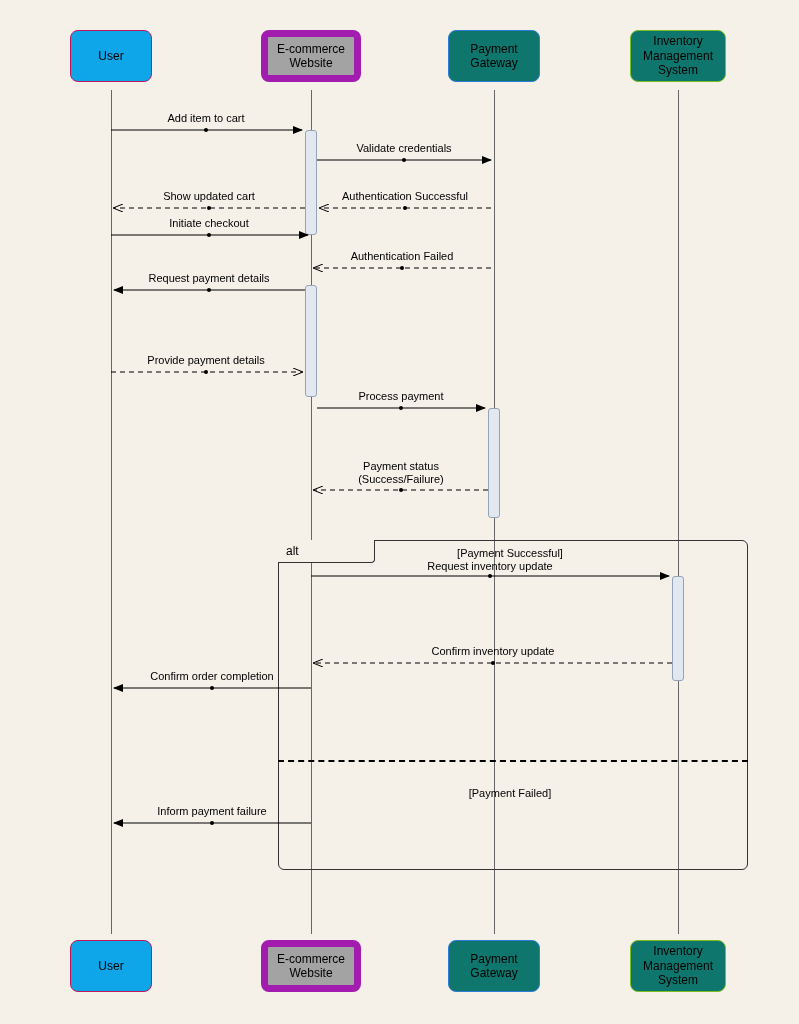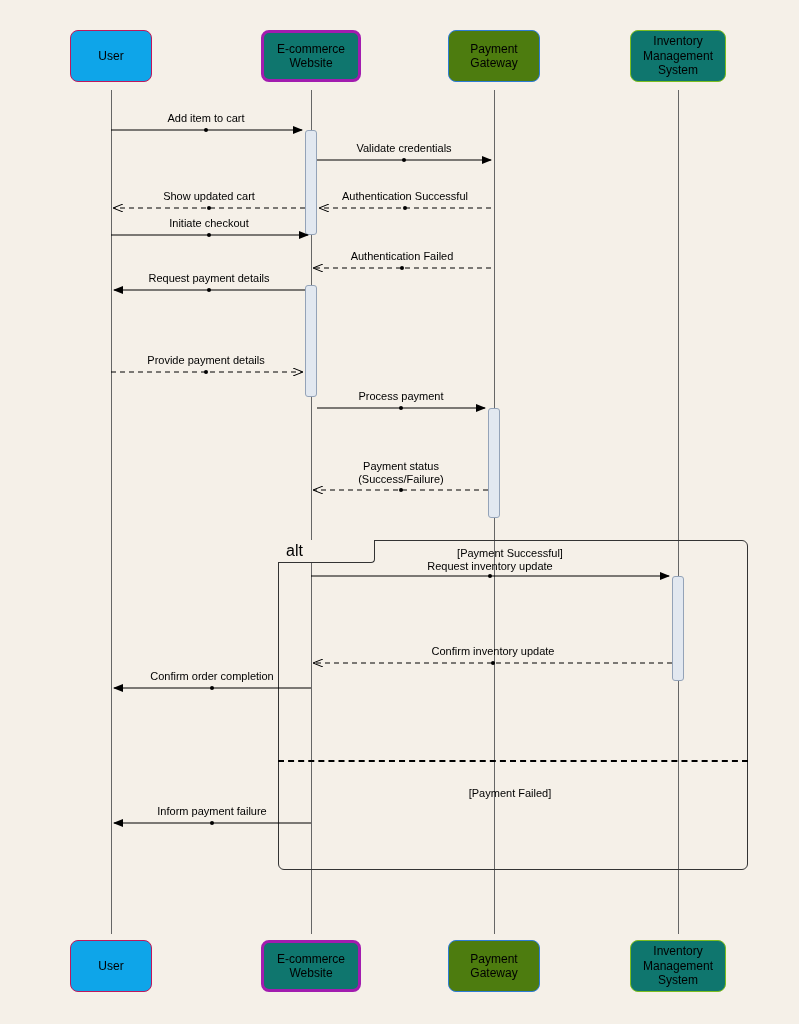--- a/index.html
+++ b/index.html
@@ -1,27 +1,27 @@
 <!DOCTYPE html>
 <html><head>
 <meta charset="utf-8">
 <style>
   body{margin:0;background:#f5f0e8;font-family:Arial,Helvetica,sans-serif;font-size:12px;color:#000}
   .canvas{position:relative;width:799px;height:1024px;margin:0 auto}
   .actor{position:absolute;border-radius:8px;display:flex;align-items:center;justify-content:center;text-align:center;padding:4px;box-sizing:border-box;font-size:12px;line-height:1.2}
   .yellow{background:#0ea5e9;border:1px solid #be185d}
-  .purple{background:#0f766e;border:3px solid #a21caf}
-  .blue{background:#4d7c0f;border:1px solid #2e7cd6}
+  .purple{background:#a3a3a3;border:7px solid #a21caf}
+  .blue{background:#0f766e;border:1px solid #2e7cd6}
   .green{background:#0f766e;border:1px solid #7cbd1f}
   .lifeline{position:absolute;width:0;border-left:1px solid #666;top:90px;bottom:90px}
   .activation{position:absolute;width:12px;background:#e2e8f0;border:1px solid #94a3b8;border-radius:3px;box-sizing:border-box}
   svg.arrows{position:absolute;left:0;top:0;width:799px;height:1024px;pointer-events:none}
   .msg{font-size:11px;fill:#000}
   .altbox{position:absolute;border:1px solid #333;border-radius:6px;box-sizing:border-box}
-  .altlabel{position:absolute;display:flex;align-items:center;padding:0 8px;font-size:16px;border-right:1px solid #333;border-bottom:1px solid #333;border-bottom-right-radius:4px;background:#f5f0e8;height:22px}
+  .altlabel{position:absolute;display:flex;align-items:center;padding:0 8px;font-size:12px;border-right:1px solid #333;border-bottom:1px solid #333;border-bottom-right-radius:4px;background:#f5f0e8;height:22px}
   .altdivider{position:absolute;left:0;right:0;border-top:2px dashed #000}
   .guard{font-size:11px;fill:#000}
 </style>
 </head>
 <body>
 
 <div class="canvas">
 
   <div class="lifeline" style="left:111px"></div>
   <div class="lifeline" style="left:311px"></div>

